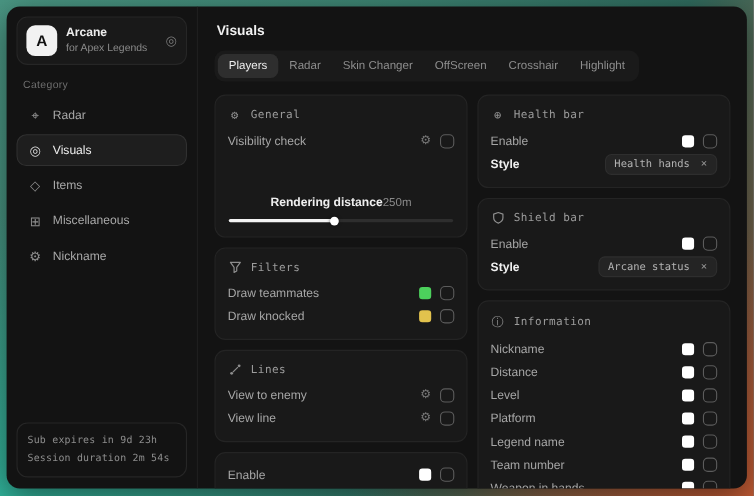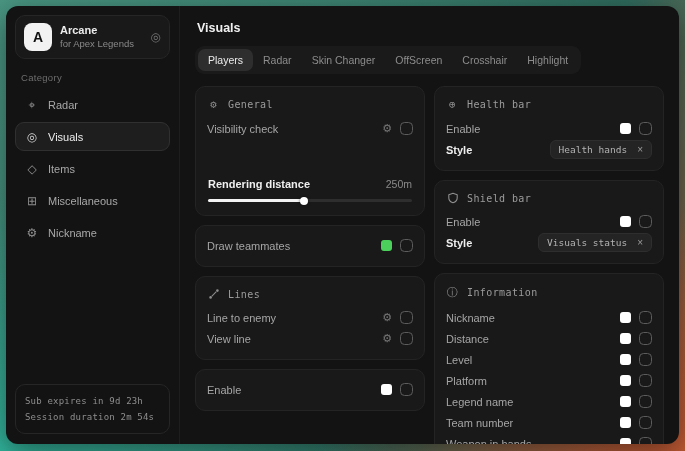--- a/index.html
+++ b/index.html
@@ -80,21 +80,21 @@
   .row-label { font-size:11px; color:#a6a6a6; }
   .row-label.bold { color:#efefef; font-weight:bold; }
   .row-right { display:flex; align-items:center; gap:8px; }
   .gear { color:#767676; font-size:11px; line-height:1; cursor:pointer; }
   .swatch { width:11px; height:11px; border-radius:3px; cursor:pointer; }
   .checkbox {
     width:13px; height:13px; border:1.4px solid #5c5c5c; border-radius:4.5px;
     background:transparent; cursor:pointer;
   }
   .slider-wrap { margin:2px 1px 3px 1px; }
-  .slider-top { display:flex; justify-content:space-between; align-items:center; height:19px;margin-top:35px; }
+  .slider-top { display:flex; justify-content:center; align-items:center; height:19px;margin-top:35px; }
   .slider-val { font-size:10.5px; color:#8a8a8a; }
   .slider-track { position:relative; height:3px; background:#2e2e2e; border-radius:2px; margin:6px 0 3px 0; cursor:pointer; }
   .slider-fill { position:absolute; left:0; top:0; bottom:0; background:#f3f3f3; border-radius:2px; }
   .slider-knob {
     position:absolute; top:50%; width:8px; height:8px; border-radius:50%;
     background:#fff; transform:translate(-50%,-50%); cursor:grab;
     box-shadow:0 0 3px rgba(0,0,0,.6);
   }
   .select {
     display:flex; align-items:center; gap:10px; background:#242424;
@@ -179,41 +179,56 @@
                 <span class="row-label bold">Rendering distance</span>
                 <span class="slider-val">250m</span>
               </div>
               <div class="slider-track">
                 <div class="slider-fill" style="width: 47%;"></div>
                 <div class="slider-knob" style="left: 47%;"></div>
               </div>
             </div>
           </div>
           <div class="panel">
+            <div class="panel-head">
+              <span class="pi">
+                <svg class="isvg" width="12" height="12" viewBox="0 0 12 12">
+                  <path d="M1.5 1.5h9L7.2 6v3.4L4.8 10.6V6L1.5 1.5z" fill="none" stroke="currentColor" stroke-width="1.1" stroke-linejoin="round"></path>
+                </svg>
+              </span>
+              <span>Filters</span>
+            </div>
             <div class="row">
               <span class="row-label">Draw teammates</span>
               <div class="row-right">
                 <span class="swatch" style="background: rgb(76, 208, 92);"></span>
+                <span class="checkbox"></span>
+              </div>
+            </div>
+            <div class="row">
+              <span class="row-label">Draw knocked</span>
+              <div class="row-right">
+                <span class="swatch" style="background: rgb(226, 194, 77);"></span>
                 <span class="checkbox"></span>
               </div>
             </div>
           </div>
           <div class="panel">
             <div class="panel-head">
               <span class="pi">
                 <svg class="isvg" width="12" height="12" viewBox="0 0 12 12">
                   <circle cx="2.6" cy="9.4" r="1.3" fill="currentColor"></circle>
                   <circle cx="9.4" cy="2.6" r="1.3" fill="currentColor"></circle>
                   <line x1="3.7" y1="8.3" x2="8.3" y2="3.7" stroke="currentColor" stroke-width="1.1"></line>
                 </svg>
               </span>
               <span>Lines</span>
             </div>
             <div class="row">
-              <span class="row-label">Line to enemy</span>
+              <span class="row-label">View to enemy</span>
               <div class="row-right">
                 <span class="gear">⚙</span>
                 <span class="checkbox"></span>
               </div>
             </div>
             <div class="row">
               <span class="row-label">View line</span>
               <div class="row-right">
                 <span class="gear">⚙</span>
                 <span class="checkbox"></span>
@@ -266,21 +281,21 @@
               <span class="row-label">Enable</span>
               <div class="row-right">
                 <span class="swatch" style="background: rgb(255, 255, 255);"></span>
                 <span class="checkbox"></span>
               </div>
             </div>
             <div class="row">
               <span class="row-label bold">Style</span>
               <div class="row-right">
                 <div class="select">
-                  <span class="select-val">Visuals status</span>
+                  <span class="select-val">Arcane status</span>
                   <span class="select-x">×</span>
                 </div>
               </div>
             </div>
           </div>
           <div class="panel">
             <div class="panel-head">
               <span class="pi">ⓘ</span>
               <span>Information</span>
             </div>

